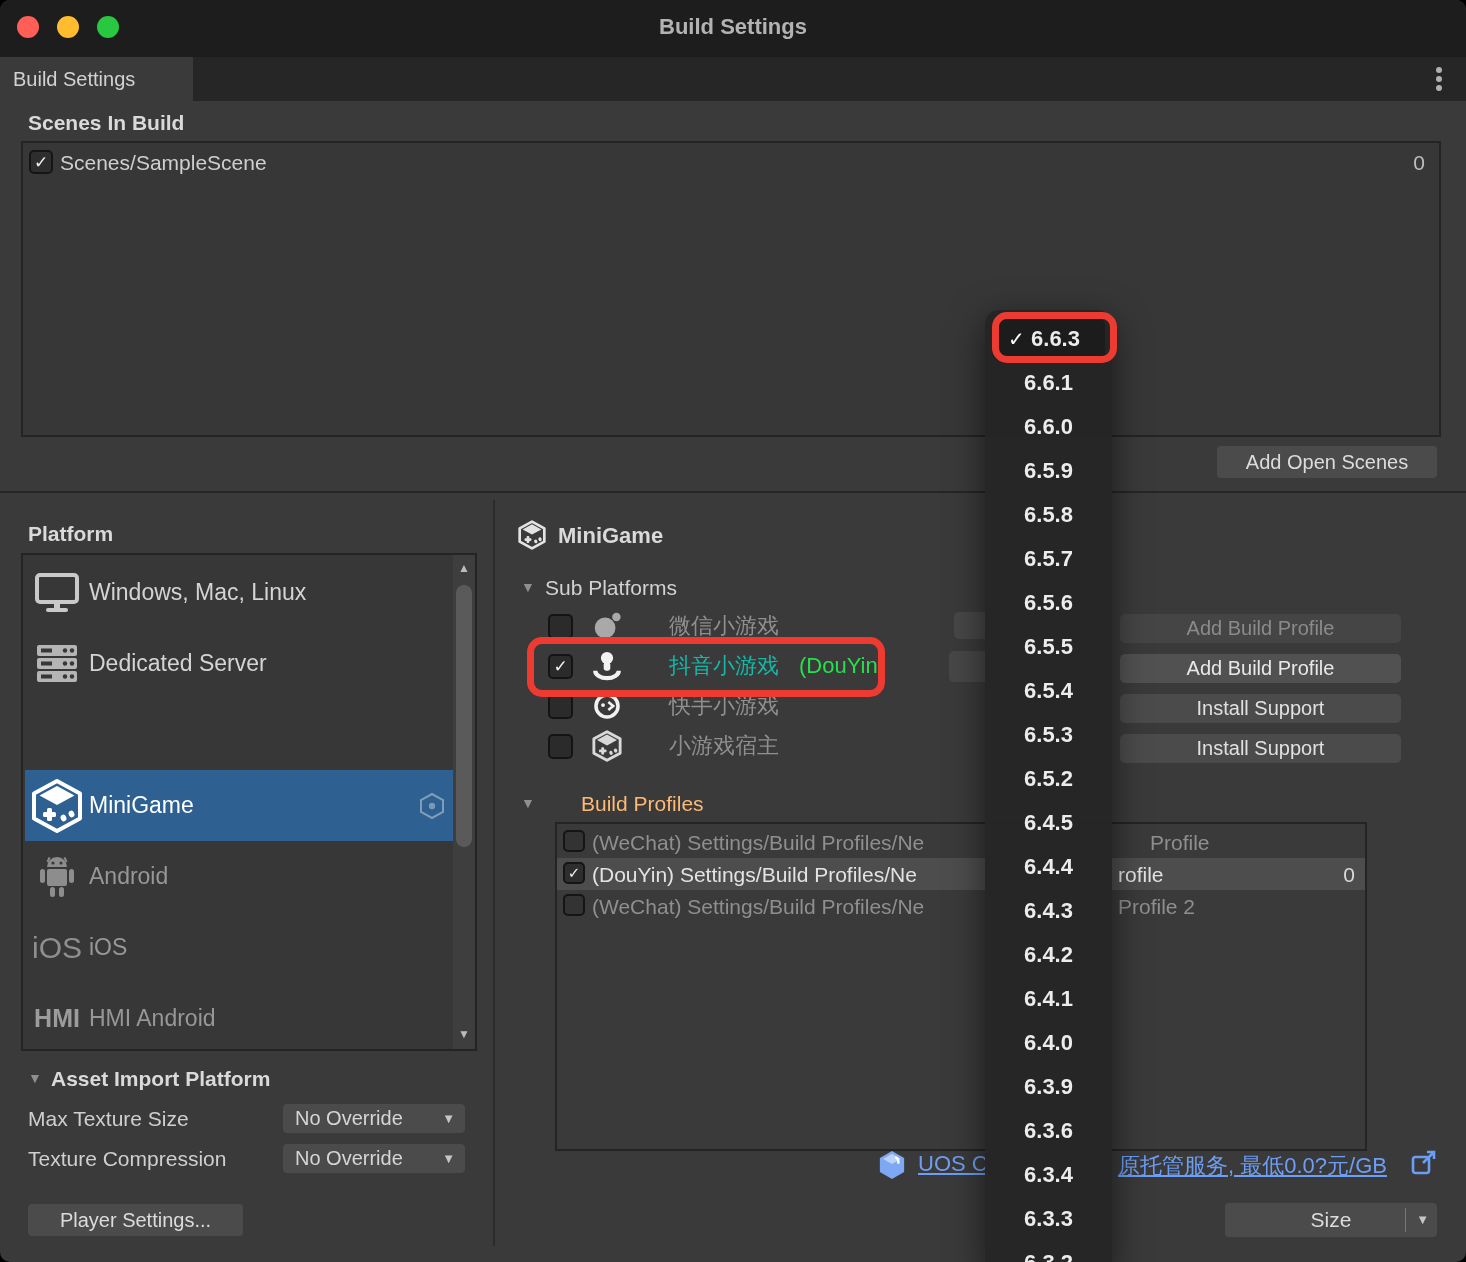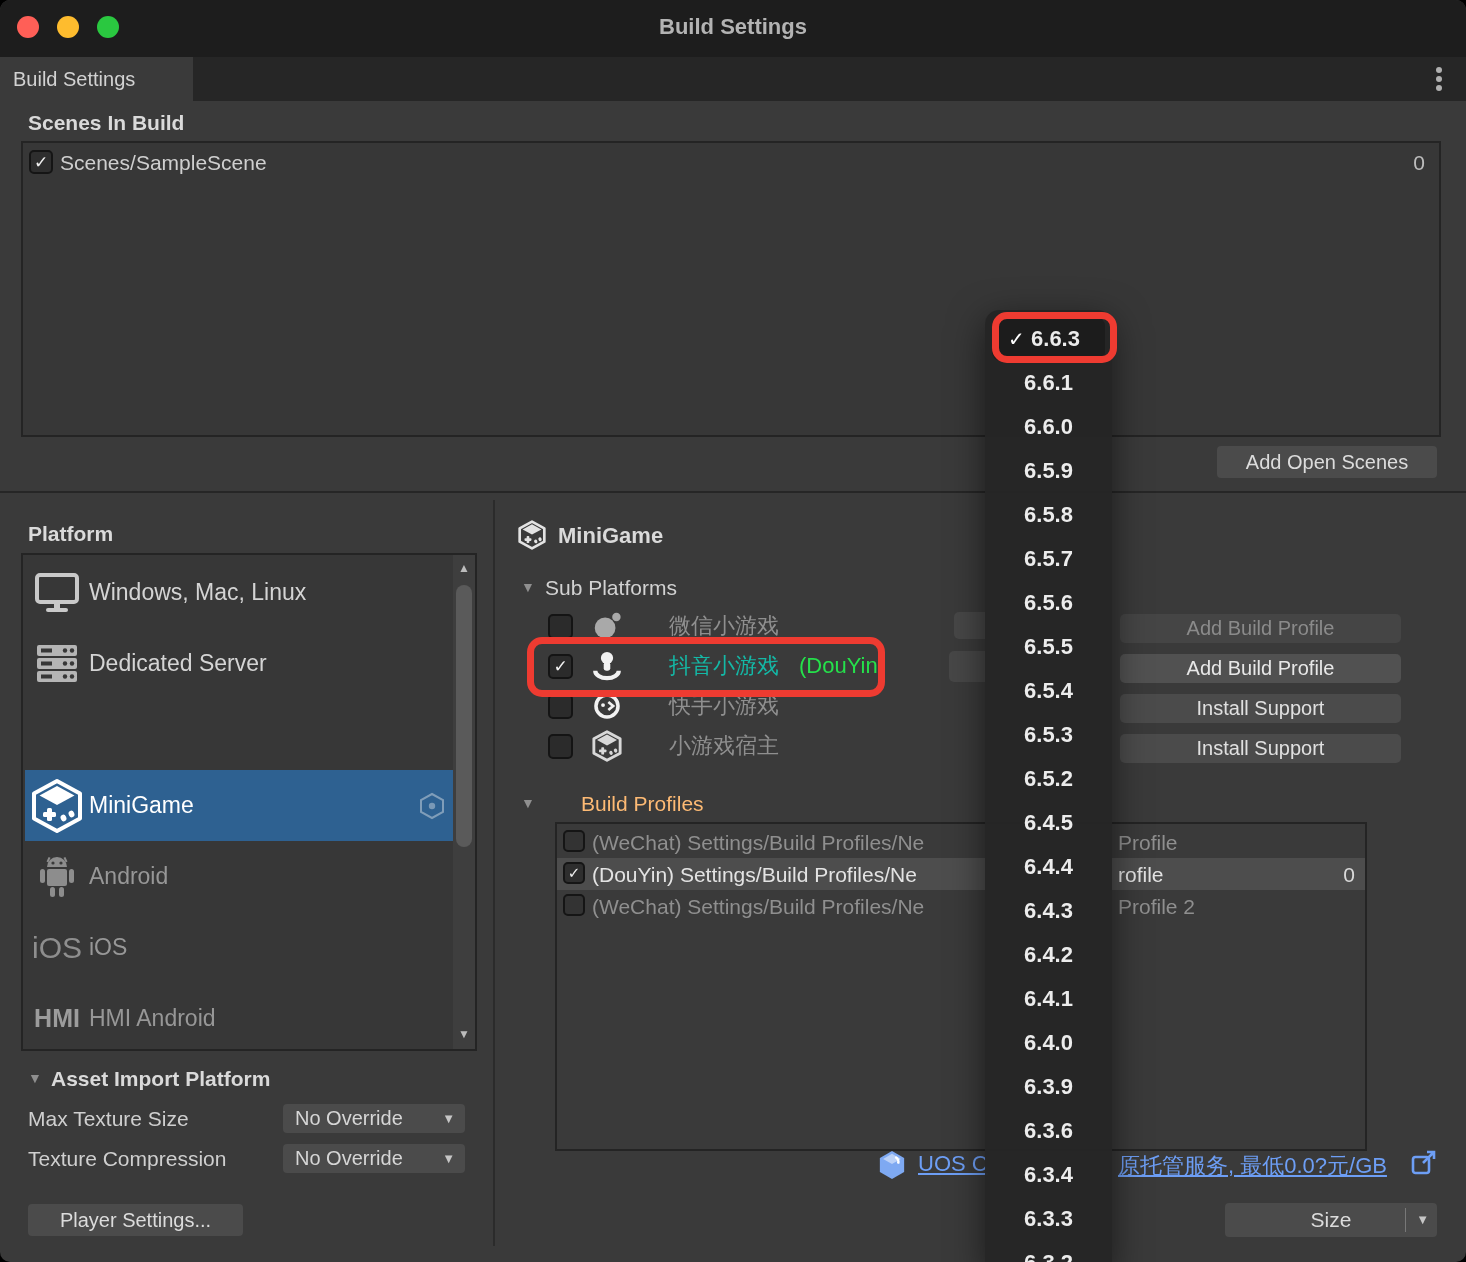--- a/index.html
+++ b/index.html
@@ -285,21 +285,21 @@
   <div class="abs" style="left:949px;top:651px;width:151px;height:31px;background:#474747;border-radius:5px;z-index:10;"></div>
 
   <span class="abs tri" style="left:521px;top:795px;">▼</span>
   <div class="abs txt" style="left:545px;top:792px;color:#fdba74;margin-left:36px;">Build Profiles</div>
   <div class="panelbox" style="left:555px;top:822px;width:812px;height:329px;background:#3a3a3a;"></div>
 
   <div class="abs" style="left:557px;top:858px;width:808px;height:32px;background:#4d4d4d;"></div>
 
   <div class="chk" style="left:563px;top:830px;width:22px;height:22px;font-size:15px;background:#333;"></div>
   <div class="bprow-text dim" style="left:592px;top:831px;">(WeChat) Settings/Build Profiles/Ne</div>
-  <div class="bprow-text dim" style="left:1118px;top:831px;">Profile</div>
+  <div class="bprow-text dim" style="left:1150px;top:831px;">Profile</div>
 
   <div class="chk" style="left:563px;top:862px;width:22px;height:22px;font-size:15px;">
       <span>✓</span>
     </div>
   <div class="bprow-text" style="left:592px;top:863px;color:#e3e3e3;">(DouYin) Settings/Build Profiles/Ne</div>
   <div class="bprow-text" style="left:1118px;top:863px;color:#e3e3e3;">rofile</div>
   <div class="bprow-text" style="left:1330px;top:863px;width:25px;text-align:right;color:#d9d9d9;">0</div>
 
   <div class="chk" style="left:563px;top:894px;width:22px;height:22px;font-size:15px;background:#333;"></div>
   <div class="bprow-text dim" style="left:592px;top:895px;">(WeChat) Settings/Build Profiles/Ne</div>

